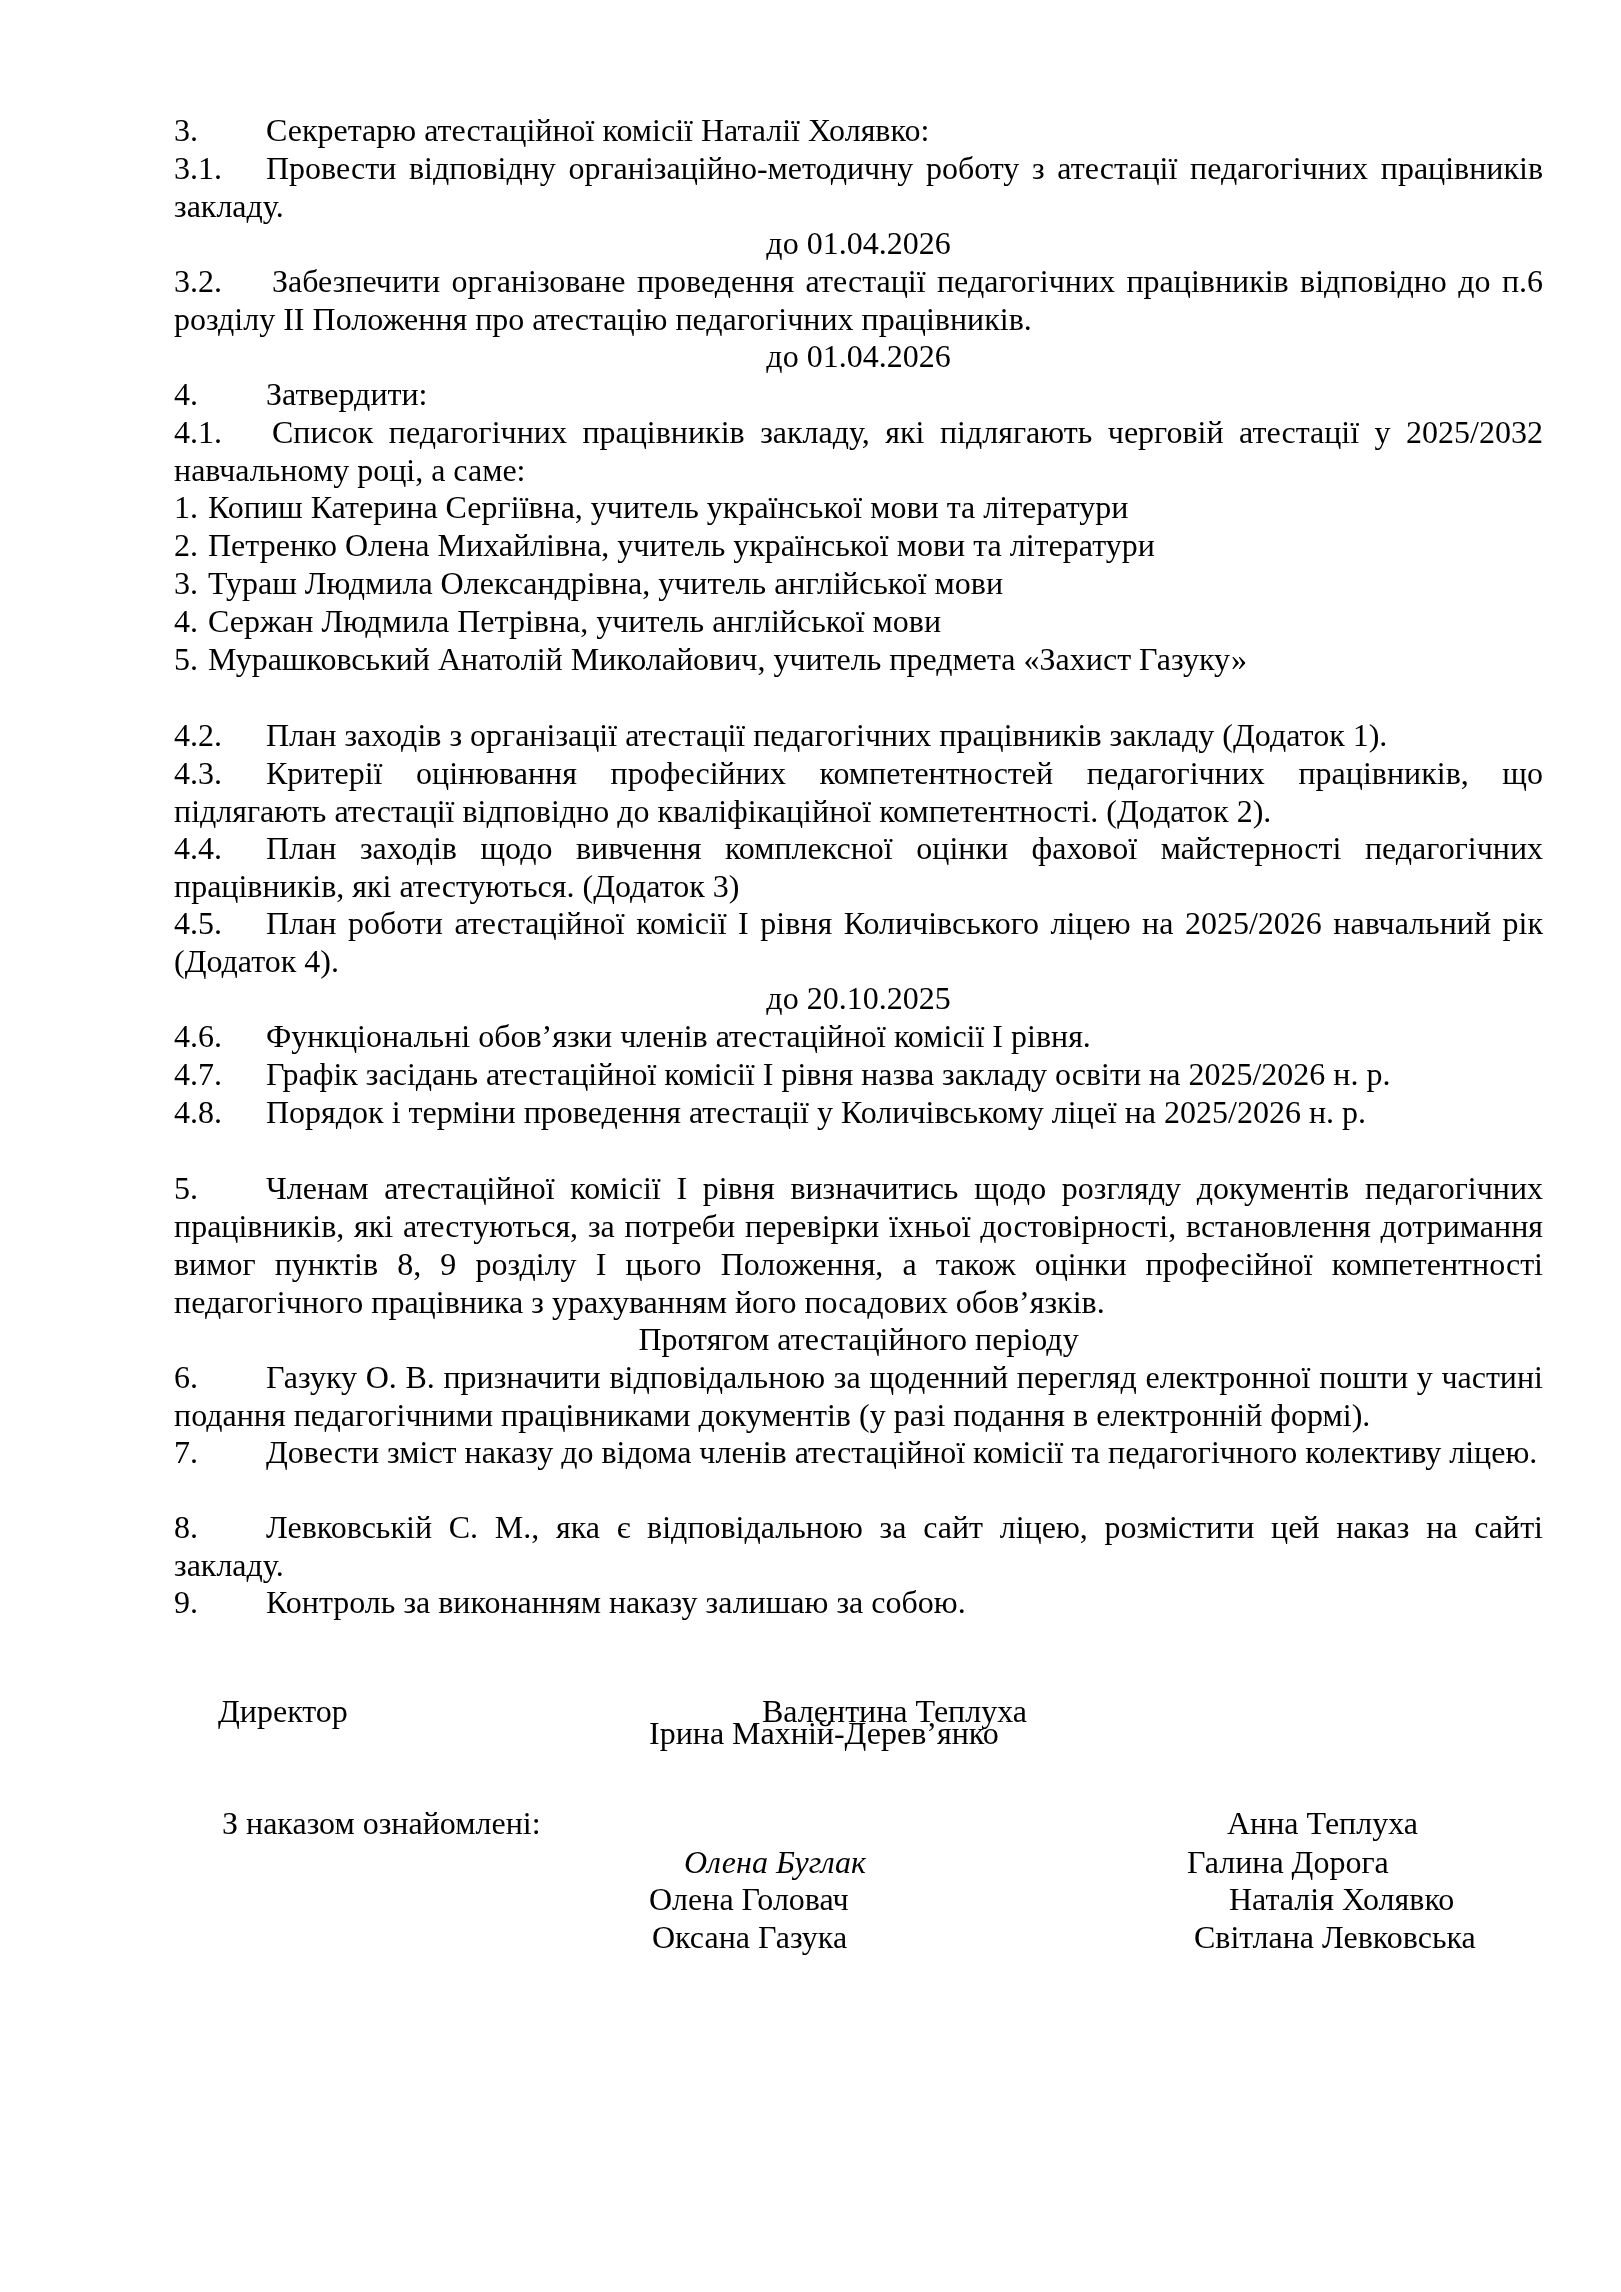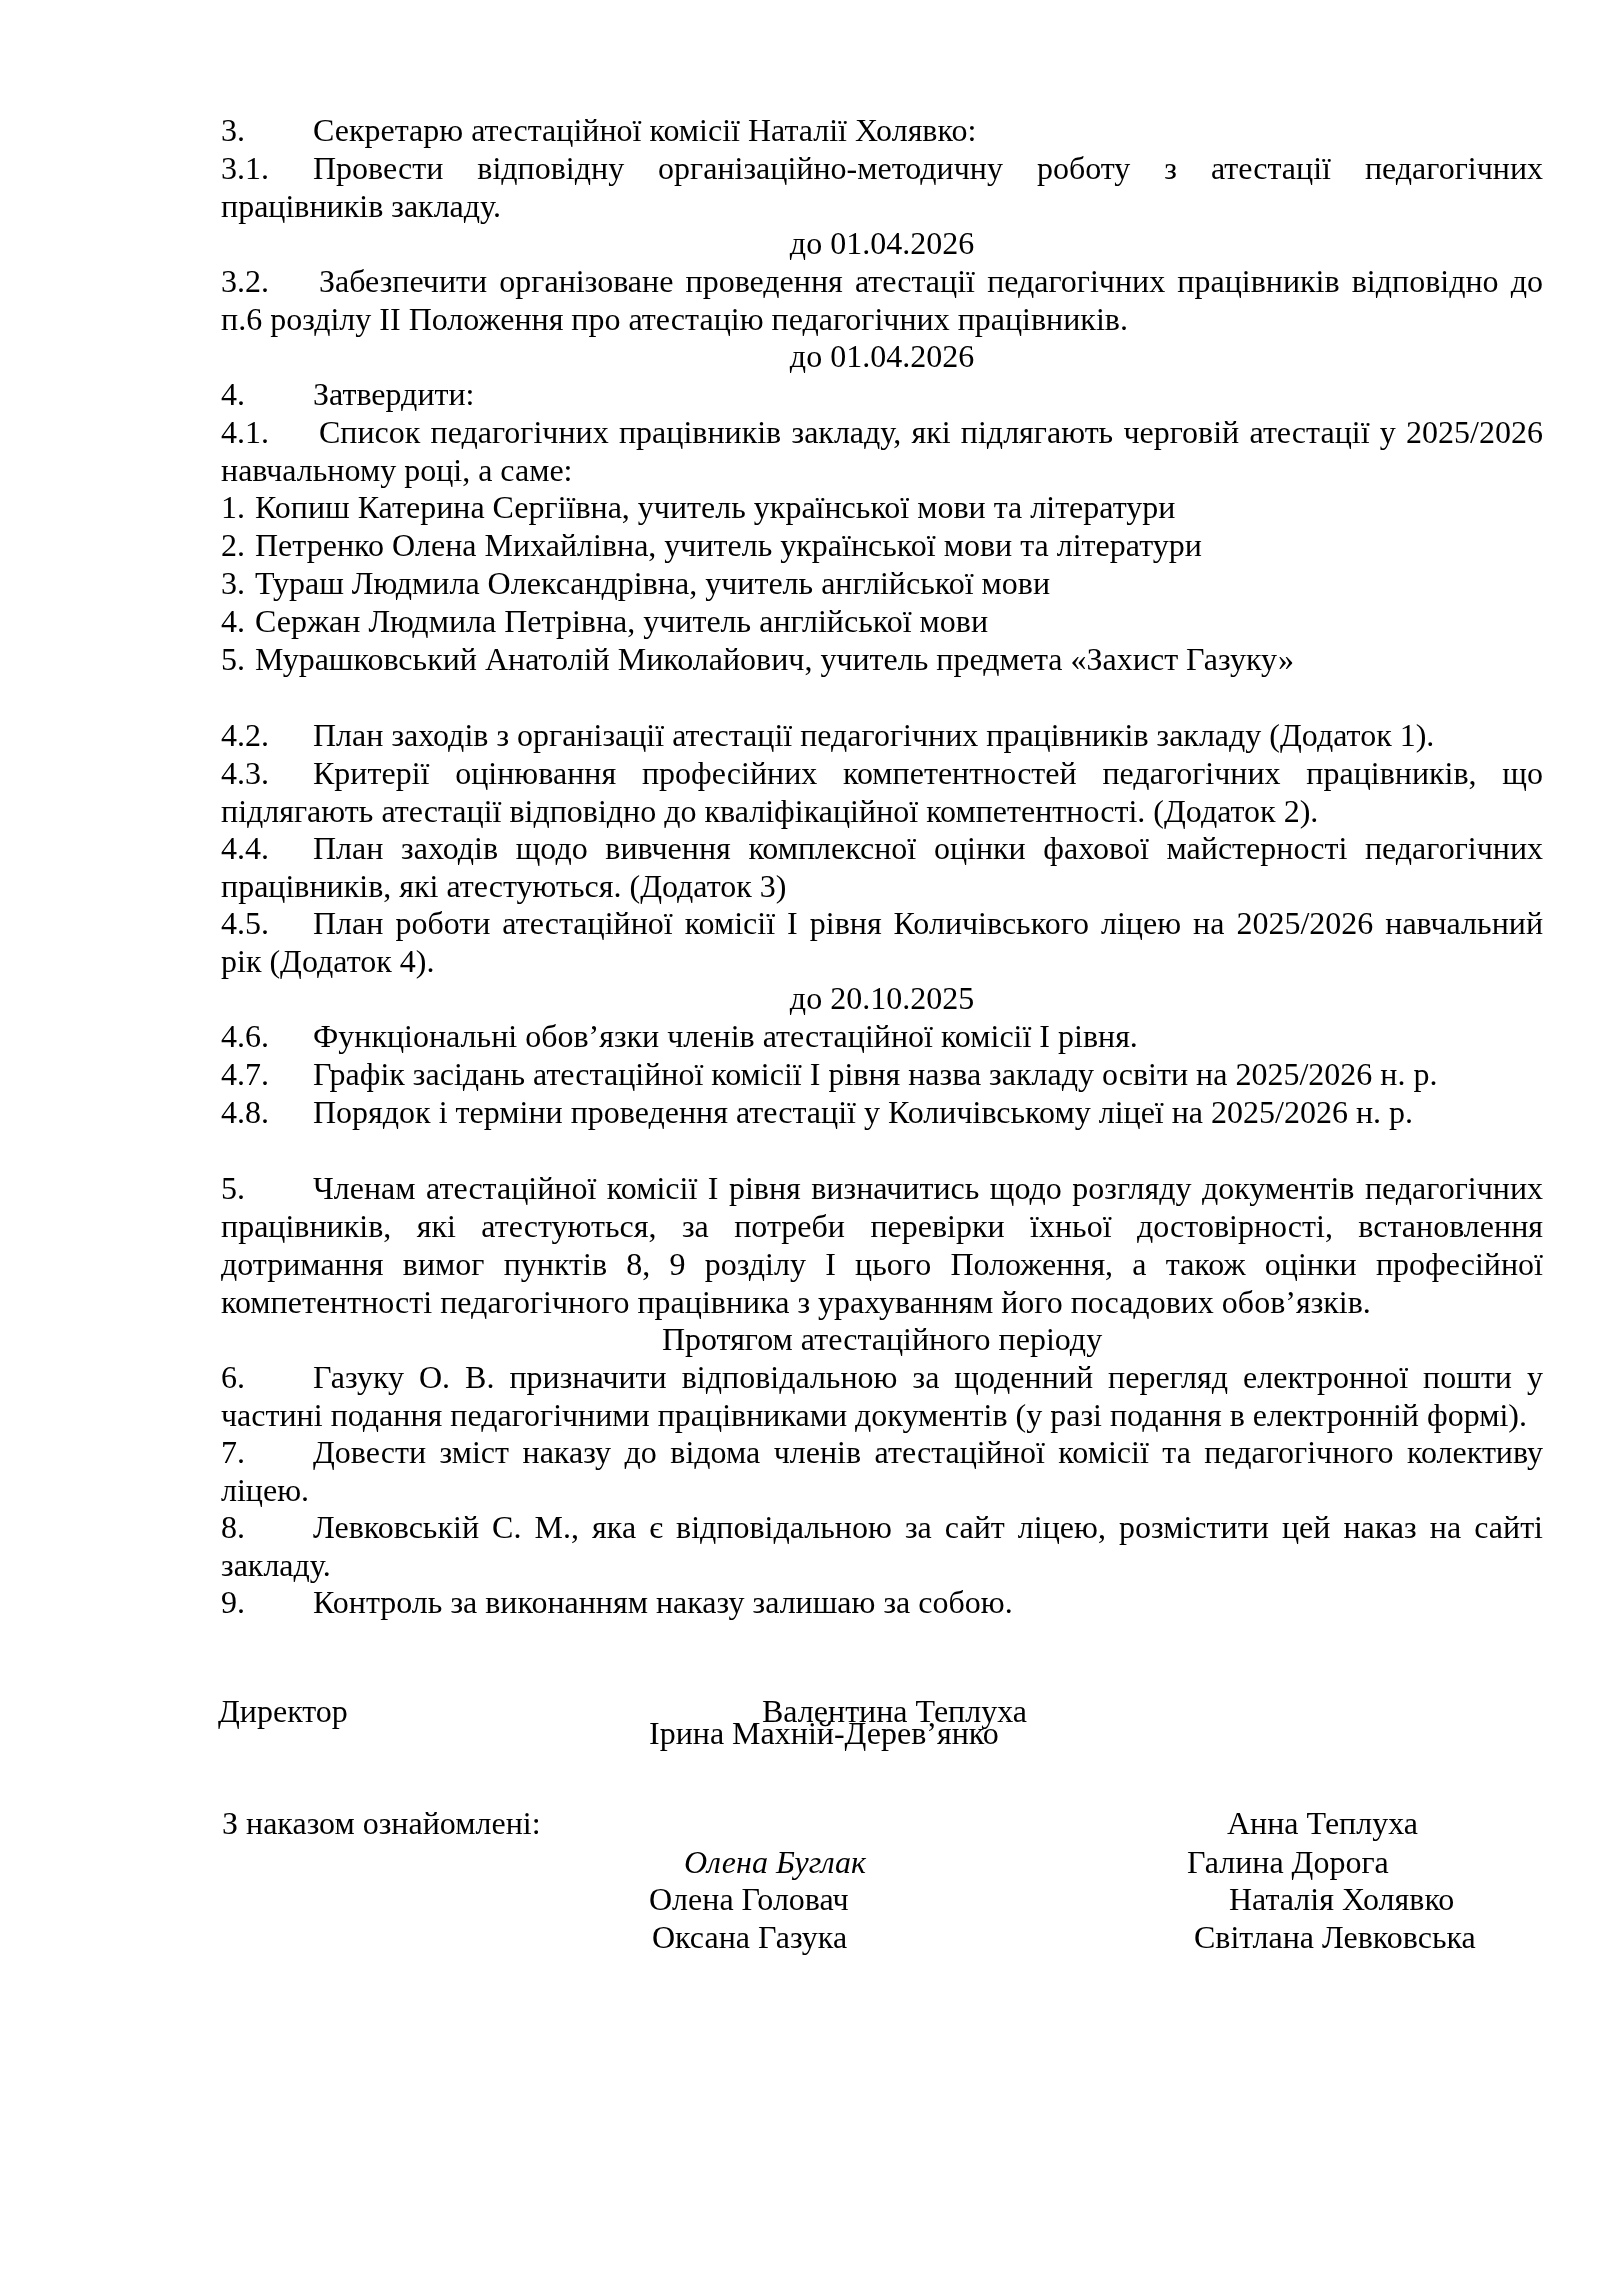--- a/index.html
+++ b/index.html
@@ -1,20 +1,20 @@
 <!DOCTYPE html>
 <html><head>
 <meta charset="utf-8">
 <style>
   html, body { margin: 0; padding: 0; background: #ffffff; }
   body { width: 1621px; height: 2293px; position: relative; overflow: hidden;
          font-family: "Liberation Serif", "DejaVu Serif", serif; color: #000; }
   .page { position: absolute; left: 174px; top: 111px; width: 1369px;
           font-size: 32px; line-height: 38px; }
-  .line { display: block; min-height: 38px; margin-left: 47px; }
+  .line { display: block; min-height: 38px; }
   .para { text-align: justify; }
   .para .num { display: inline-block; width: 92px; }
   .para.item .num { width: 34px; }
   .right { text-align: center; }
   .blank { height: 38px; }
   .sign { position: absolute; font-size: 32px; line-height: 38px; white-space: nowrap; }
 </style>
 </head>
 <body>
 
@@ -32,21 +32,21 @@
   <div class="line para" style="height:75px">
     <span class="num" style="width:98px">3.2.</span><span>Забезпечити організоване проведення атестації педагогічних працівників відповідно до п.6 розділу ІІ Положення про атестацію педагогічних працівників.</span>
   </div>
   <div class="line right">до 01.04.2026</div>
 
   <div class="line para">
     <span class="num">4.</span><span>Затвердити:</span>
   </div>
 
   <div class="line para" style="height:75px">
-    <span class="num" style="width:98px">4.1.</span><span>Список педагогічних працівників закладу, які підлягають черговій атестації  у 2025/2026 навчальному році, а саме:</span>
+    <span class="num" style="width:98px">4.1.</span><span>Список педагогічних працівників закладу, які підлягають черговій атестації  у 2025/2032 навчальному році, а саме:</span>
   </div>
 
   <div>
     <div class="line para item"><span class="num">1.</span><span>Копиш Катерина Сергіївна, учитель української мови та літератури</span></div>
     <div class="line para item"><span class="num">2.</span><span>Петренко Олена Михайлівна, учитель української мови та літератури</span></div>
     <div class="line para item"><span class="num">3.</span><span>Тураш Людмила Олександрівна, учитель англійської мови</span></div>
     <div class="line para item"><span class="num">4.</span><span>Сержан Людмила Петрівна, учитель англійської мови</span></div>
     <div class="line para item"><span class="num">5.</span><span>Мурашковський Анатолій Миколайович, учитель предмета «Захист Газуку»</span></div>
   </div>
 

